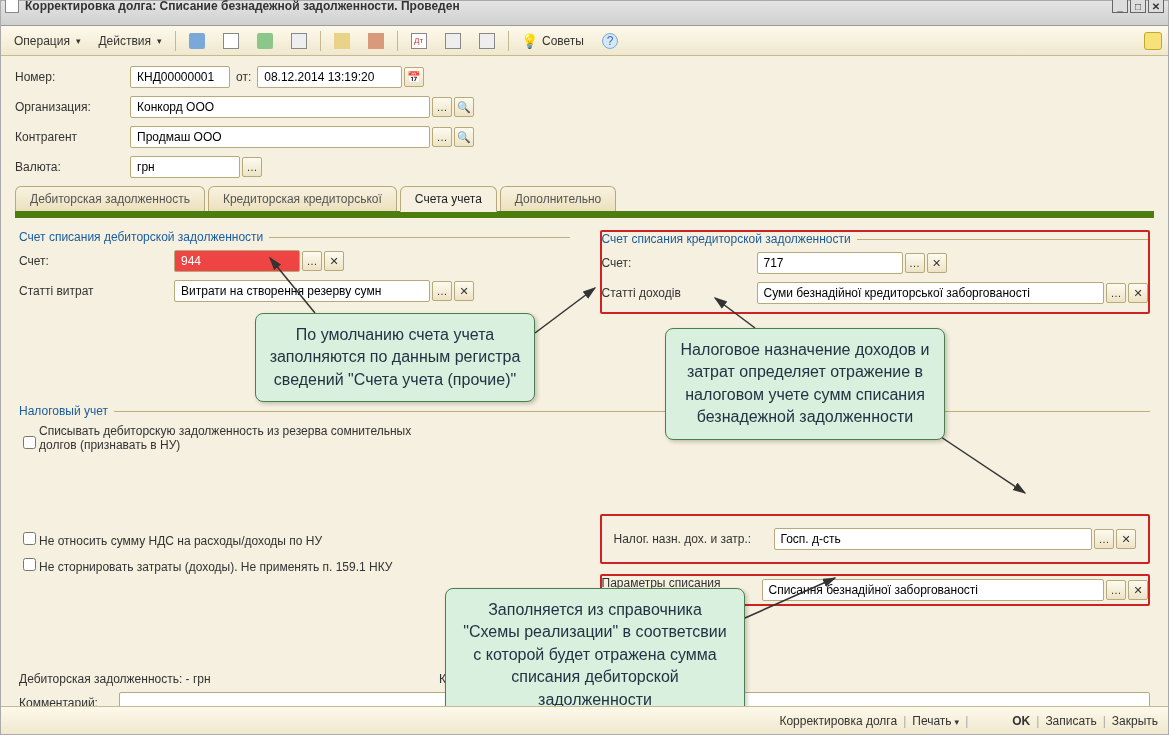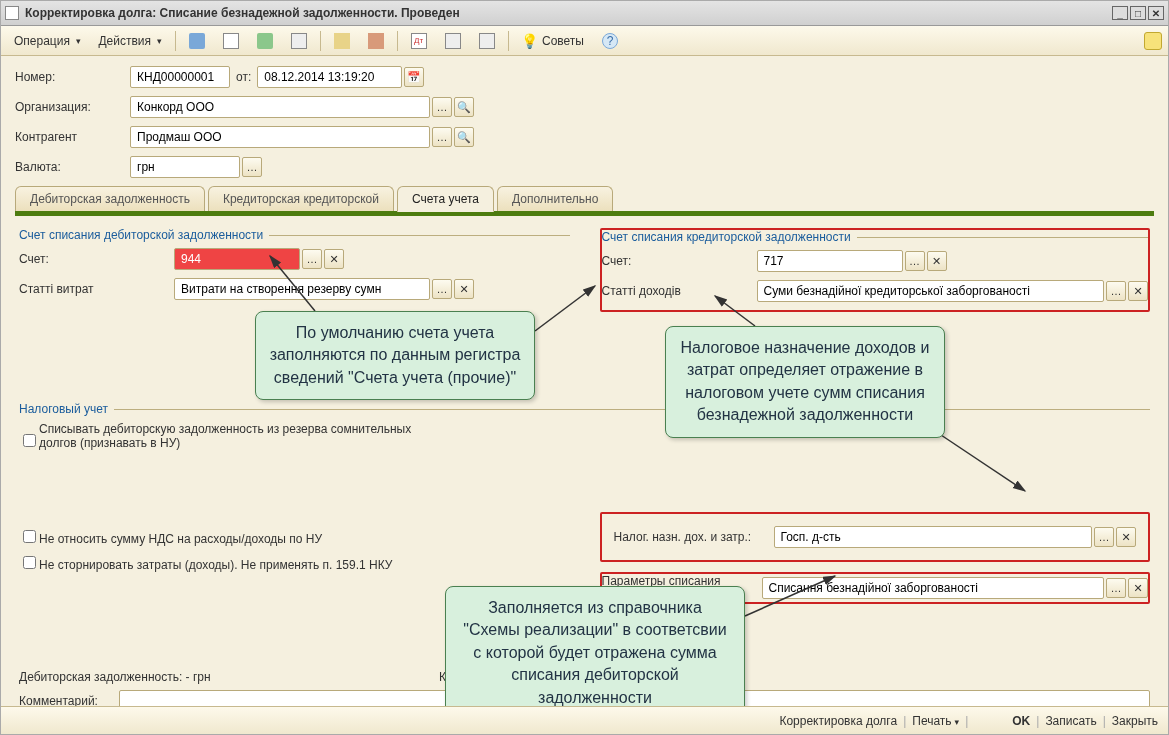--- a/index.html
+++ b/index.html
@@ -15,21 +15,21 @@
     height: 735px;
     background: #f5f0df;
     border: 1px solid #aaa;
     display: flex;
     flex-direction: column;
   }
   .titlebar {
     background: linear-gradient(#e4e4e4, #d0d0d0);
     height: 22px;
     display: flex;
-    align-items: center;
+    align-items: flex-end;
     padding: 12px 4px;
     border-bottom: 1px solid #999;
   }
   .title-icon {
     width: 14px; height: 14px;
     border: 1px solid #888;
     margin-right: 6px;
     background: #fff;
   }
   .title-text { flex: 1; font-weight: bold; color: #333; }
@@ -103,21 +103,21 @@
     background: linear-gradient(#fdfbf0, #ede3c5);
     border-radius: 2px;
     display: flex; align-items: center; justify-content: center;
     cursor: pointer;
     font-size: 11px;
     margin-left: 2px;
   }
 
   .tabs {
     display: flex;
-    border-bottom: 5px solid #4d7c0f;
+    border-bottom: 7px solid #4d7c0f;
     margin-top: 8px;
   }
   .tab {
     padding: 5px 14px;
     border: 1px solid #b8a97a;
     border-bottom: none;
     background: linear-gradient(#f8f2e0, #ece0bd);
     border-radius: 6px 6px 0 0;
     margin-right: 3px;
     cursor: pointer;
@@ -329,21 +329,21 @@
     <div class="form-row">
       <span class="label">Валюта:</span>
       <div class="textbox" style="width:110px">
           <input value="грн" style="">
         </div>
       <span class="mini-btn">…</span>
     </div>
 
     <div class="tabs">
       <div class="tab">Дебиторская задолженность</div>
-      <div class="tab">Кредиторская кредиторской</div>
+      <div class="tab">Кредиторская кредиторської</div>
       <div class="tab active">Счета учета</div>
       <div class="tab">Дополнительно</div>
     </div>
 
     <div class="tab-body">
 
       <div class="two-col">
 
         <div class="col">
           <div class="fieldset-title">

